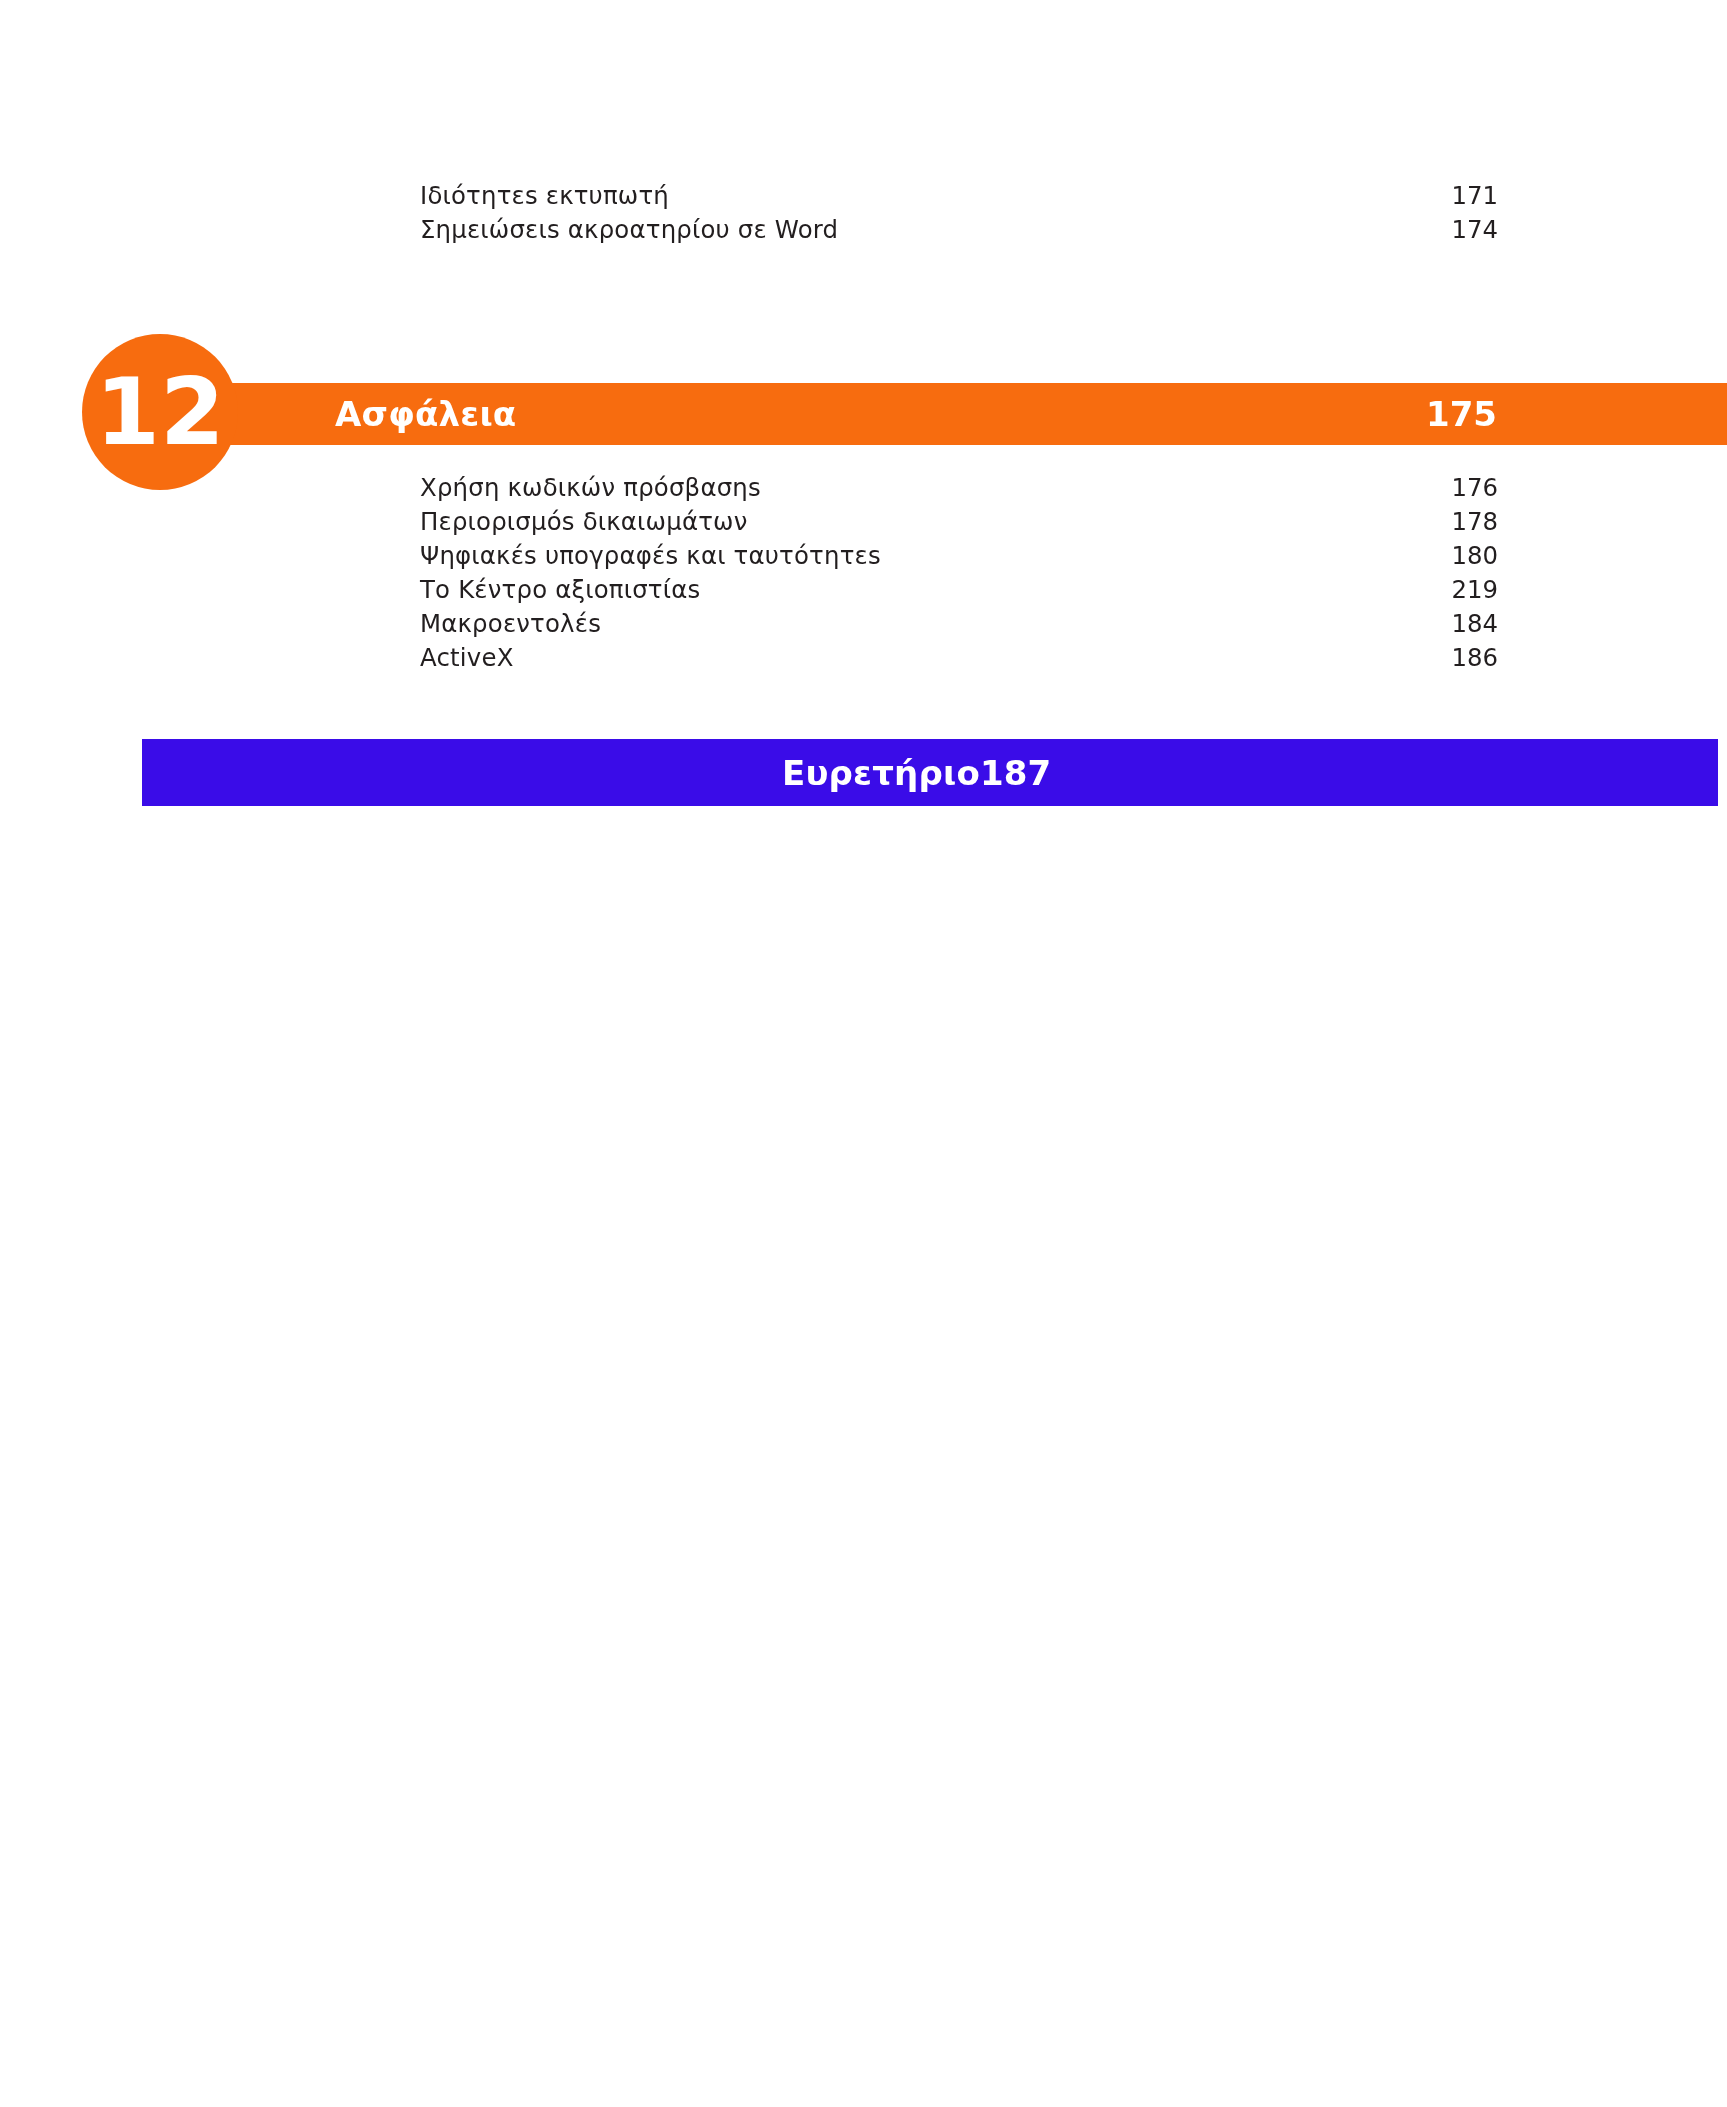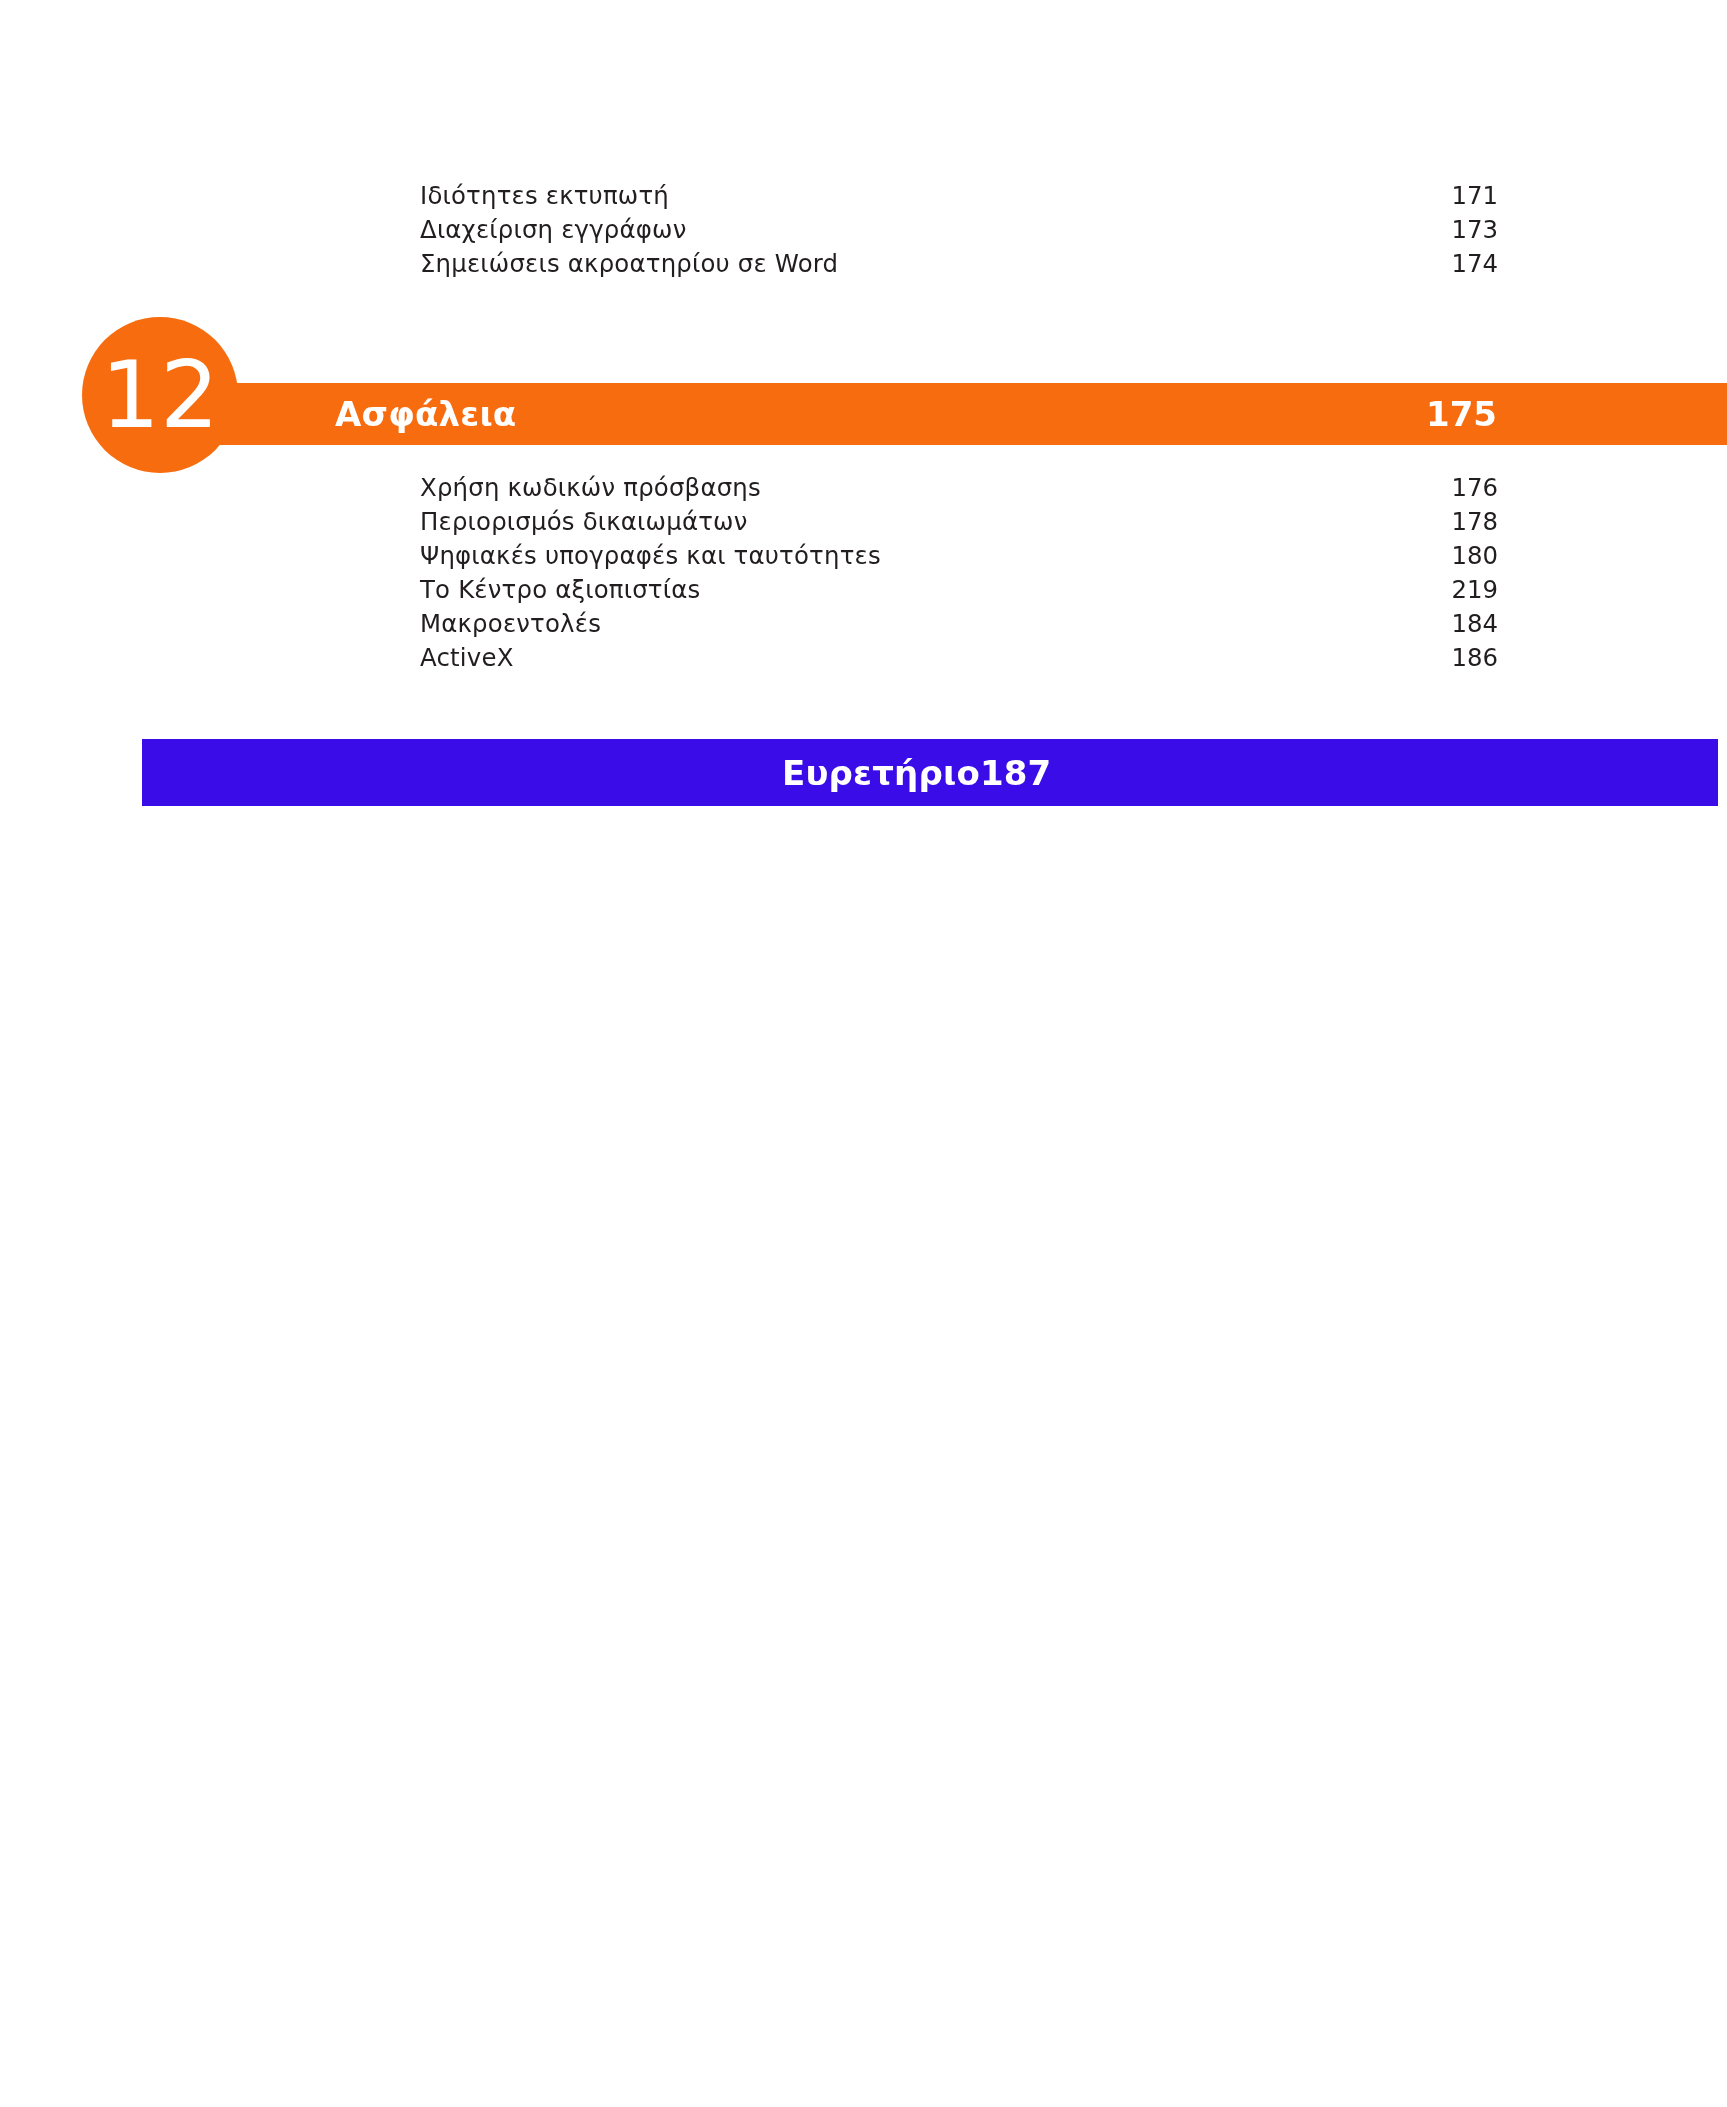--- a/index.html
+++ b/index.html
@@ -53,32 +53,32 @@
     height: 62px;
     background: var(--orange, #F76C0F);
     display: flex;
     align-items: center;
     justify-content: space-between;
     padding-left: 126px;
     padding-right: 230px;
   }
   .chapter-circle {
     position: absolute;
-    top: 317px;
+    top: 334px;
     left: 82px;
     width: 156px;
     height: 156px;
     border-radius: 50%;
     background: var(--orange, #F76C0F);
     color: #ffffff;
     display: flex;
     align-items: center;
     justify-content: center;
     font-size: 93px;
-    font-weight: 400;
+    font-weight: 700;
     z-index: 2;
   }
   .bar-title {
     color: #ffffff;
     font-size: 34px;
     font-weight: bold;
     letter-spacing: 0.2px;
   }
   .bar-page {
     color: #ffffff;
@@ -101,24 +101,20 @@
 </style>
 </head>
 <body>
 
 <div class="page">
 
   <div class="entry-list list-prev">
     <div class="toc-row">
       <span class="entry-label">Ιδιότητεs εκτυπωτή</span>
       <span class="entry-page">171</span>
-    </div>
-    <div class="toc-row">
-      <span class="entry-label">Διαχείριση εγγράφων</span>
-      <span class="entry-page">173</span>
     </div>
     <div class="toc-row">
       <span class="entry-label">Σημειώσειs ακροατηρίου σε Word</span>
       <span class="entry-page">174</span>
     </div>
   </div>
 
   <div class="chapter-circle">
     <span>12</span>
   </div>

